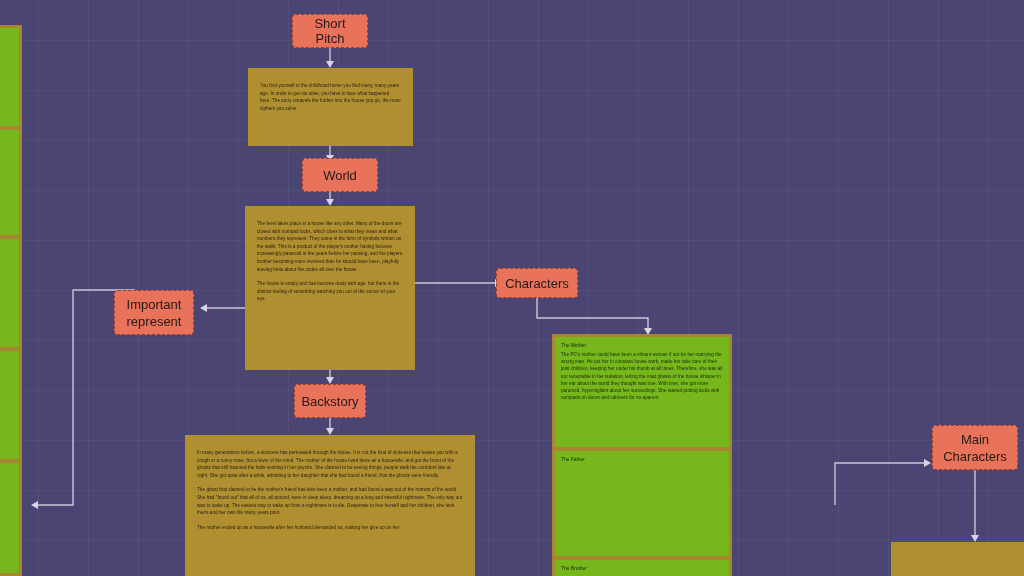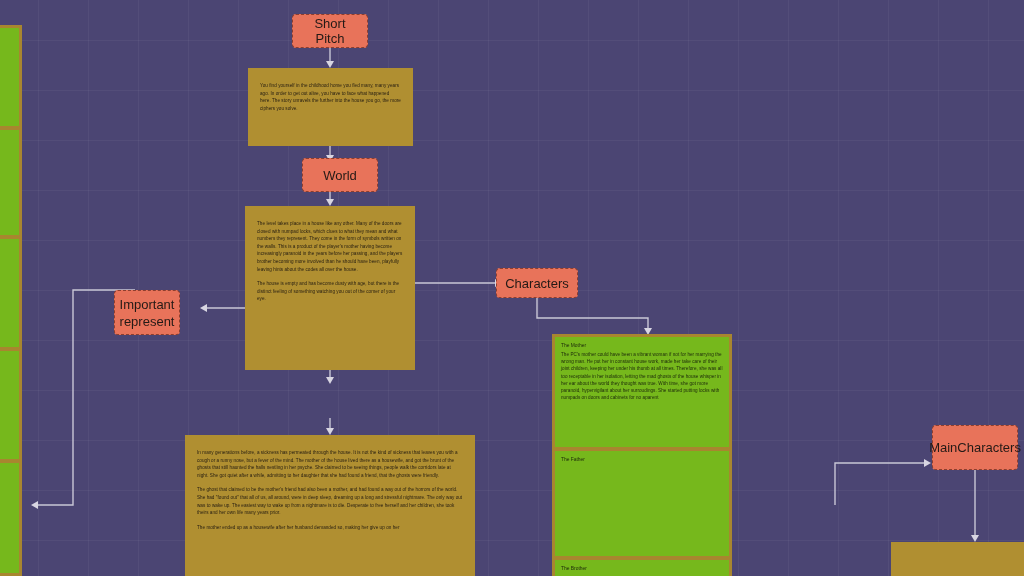--- a/index.html
+++ b/index.html
@@ -165,29 +165,32 @@
 
   <div class="node" style="left:302px; top:158px; width:76px; height:34px;">
     <span>World</span>
   </div>
 
   <div class="card-tan" style="left:245px; top:206px; width:170px; height:164px;">
     <p>The level takes place in a house like any other. Many of the doors are closed with numpad locks, which clues to what they mean and what numbers they represent. They come in the form of symbols written on the walls. This is a product of the player's mother having become increasingly paranoid in the years before her passing, and the players brother becoming more involved than he should have been, playfully leaving hints about the codes all over the house.</p>
     <p>The house is empty and has become dusty with age, but there is the distinct feeling of something watching you out of the corner of your eye.</p>
   </div>
 
-  <div class="node two-line" style="left:114px; top:290px; width:66px; height:45px; flex-direction:column;">
+  <div class="node two-line" style="left:114px; top:290px; width:80px; height:45px; flex-direction:column;">
     <span>Important</span>
     <span>represent</span>
   </div>
 
   <div class="node" style="left:496px; top:268px; width:82px; height:30px;">
     <span>Characters</span>
   </div>
 
+  <div class="node" style="left:294px; top:384px; width:72px; height:34px;">
+    <span>Backstory</span>
+  </div>
 
   <div class="card-tan" style="left:185px; top:435px; width:290px; height:141px;">
     <p>In many generations before, a sickness has permeated through the house. It is not the kind of sickness that leaves you with a cough or a runny nose, but a fever of the mind. The mother of the house lived there as a housewife, and got the brunt of the ghosts that still haunted the halls nestling in her psyche. She claimed to be seeing things, people walk the corridors late at night. She got quiet after a while, admitting to her daughter that she had found a friend, that the ghosts were friendly.</p>
     <p>The ghost that claimed to be the mother's friend had also been a mother, and had found a way out of the horrors of the world. She had "found out" that all of us, all around, were in deep sleep, dreaming up a long and stressful nightmare. The only way out was to wake up. The easiest way to wake up from a nightmare is to die. Desperate to free herself and her children, she took theirs and her own life many years prior.</p>
     <p>The mother ended up as a housewife after her husband demanded so, making her give up on her</p>
   </div>
 
   <div class="card-green" style="left:552px; top:334px; width:180px; height:242px;">
     <div class="green-sec" style="height:110px;">
       <p class="green-title">The Mother</p>
@@ -196,21 +199,21 @@
     <div class="green-sec" style="height:105px;">
       <p class="green-title">The Father</p>
       <p class="green-body"></p>
     </div>
     <div class="green-sec" style="height:105px;">
       <p class="green-title">The Brother</p>
       <p class="green-body"></p>
     </div>
   </div>
 
-  <div class="node two-line" style="left:932px; top:425px; width:86px; height:45px; flex-direction:row;">
+  <div class="node two-line" style="left:932px; top:425px; width:86px; height:45px; flex-direction:column;">
     <span>Main</span>
     <span>Characters</span>
   </div>
 
   <div class="card-tan" style="left:891px; top:542px; width:133px; height:34px;">
     <p></p>
   </div>
 
 </div>
 

